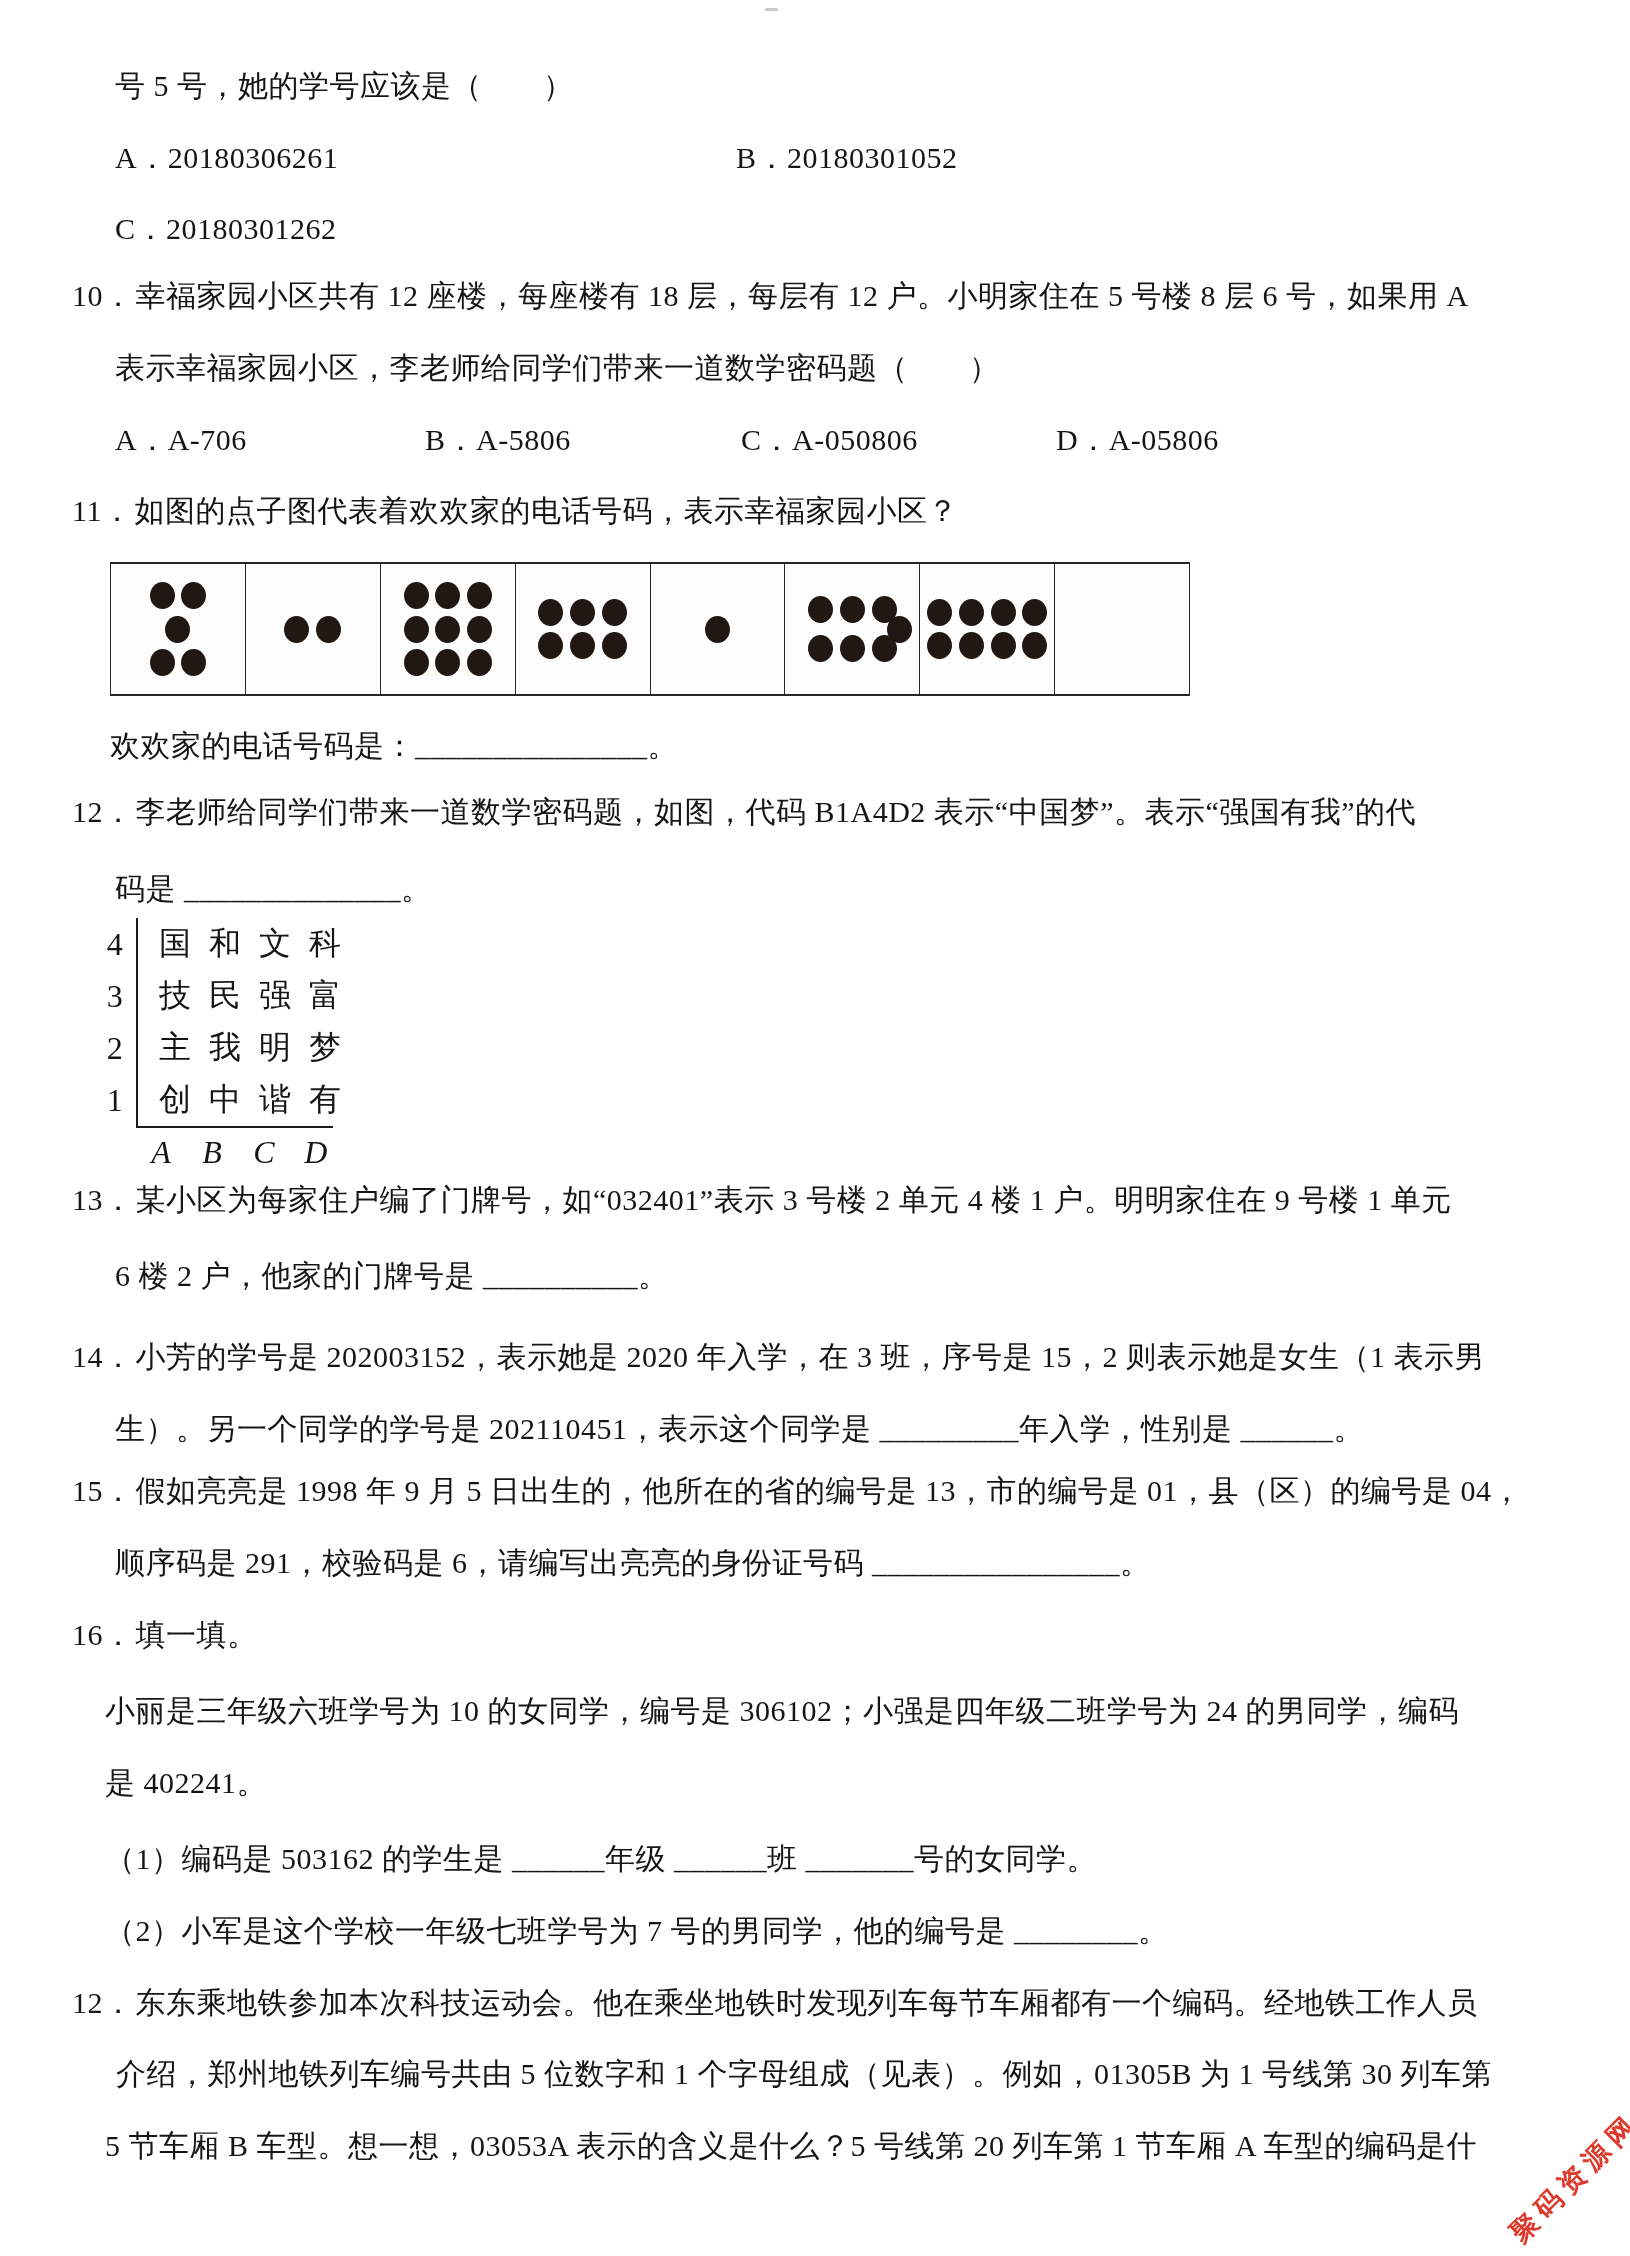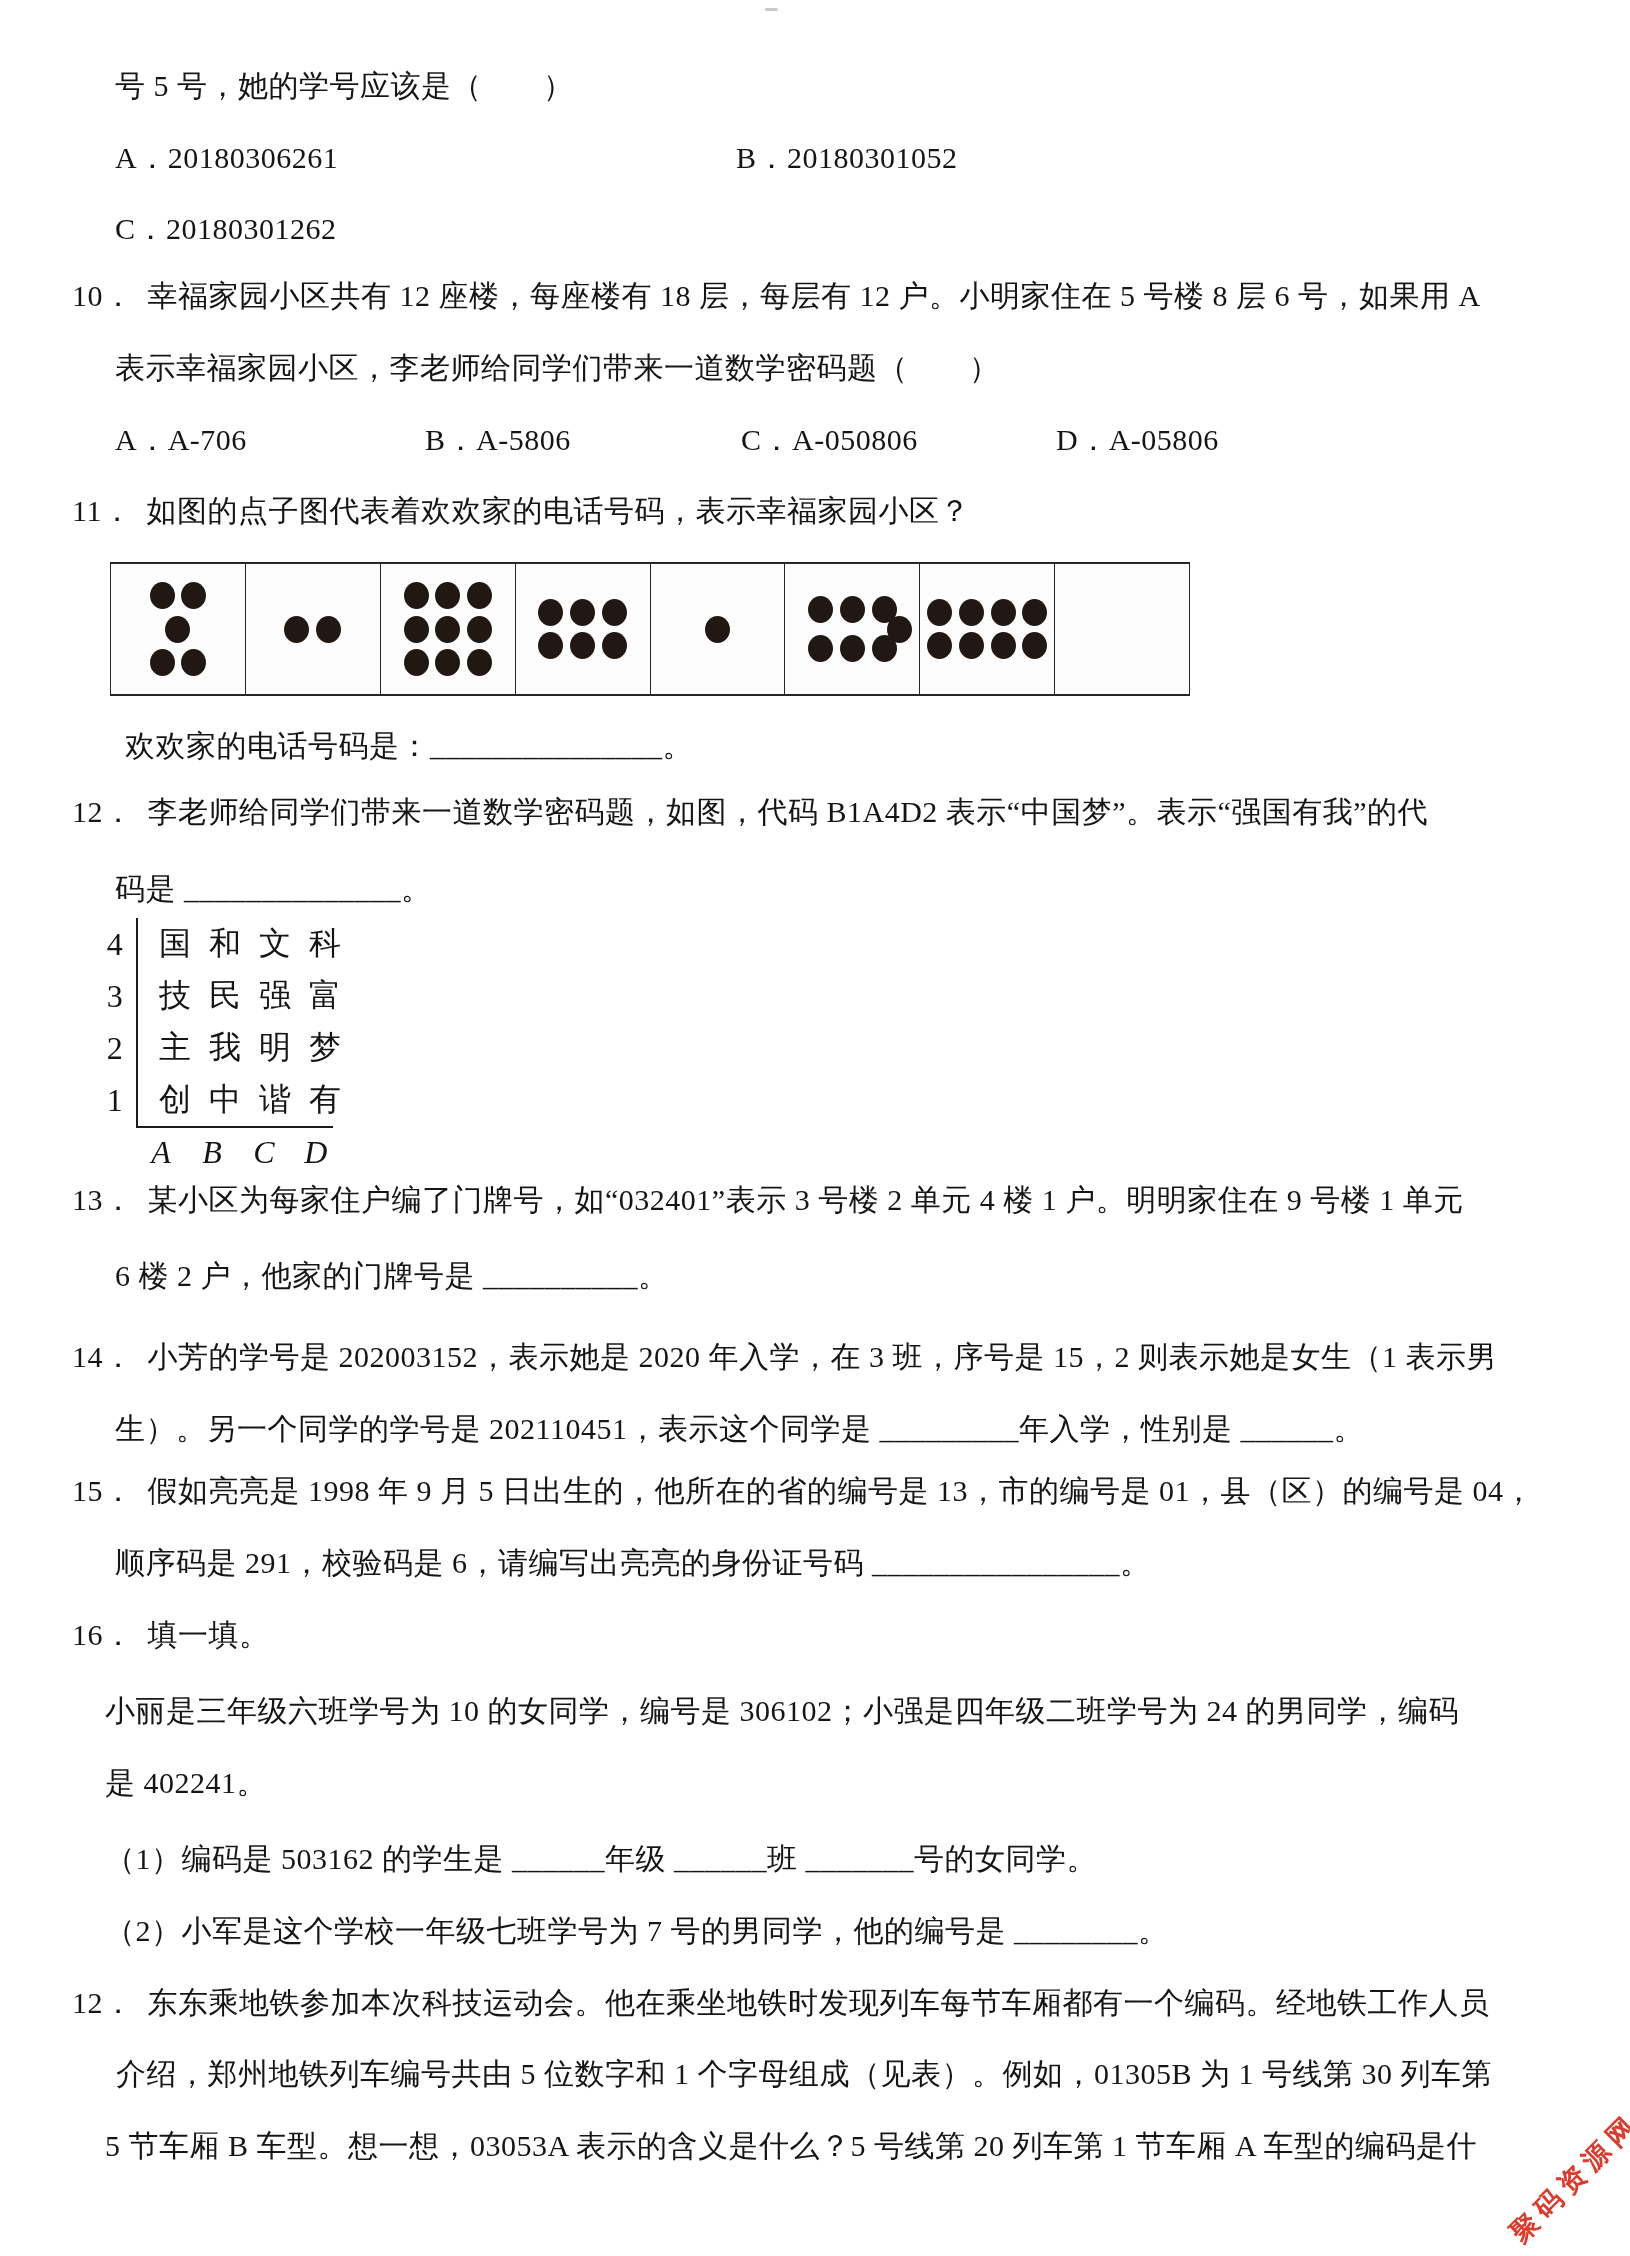--- a/index.html
+++ b/index.html
@@ -3,21 +3,21 @@
 <meta charset="utf-8">
 <style>
   html,body{margin:0;padding:0;}
   body{
     width:1631px;height:2257px;position:relative;overflow:hidden;
     background:#ffffff;color:#151515;
     font-family:"Liberation Serif","DejaVu Serif",serif;
     font-size:30px;letter-spacing:0.5px;
   }
   .line{position:absolute;white-space:nowrap;height:42px;line-height:42px;}
-  .qnum{margin-right:14px;}
+  .qnum{margin-right:2px;}
   .optrow{position:absolute;left:0;top:0;width:1318px;height:42px;padding-left:30px;}
   .opt{position:absolute;white-space:nowrap;line-height:42px;}
   
   .dot-table{
     position:absolute;left:110px;top:562px;width:1080px;height:134px;
     border:1.9px solid #262626;border-top-width:2.9px;border-bottom-width:2.9px;
     display:flex;box-sizing:border-box;background:#fdfdfd;
   }
   .dot-cell{
     flex:1;border-right:1.9px solid #262626;box-sizing:border-box;
@@ -149,21 +149,21 @@
       <div class="dot-row">
         <span class="dot"></span>
         <span class="dot"></span>
         <span class="dot"></span>
         <span class="dot"></span>
       </div>
     </div>
     <div class="dot-cell"></div>
   </div>
 
-<div class="line" style="left:125px;top:725px">欢欢家的电话号码是：_______________。</div>
+<div class="line" style="left:110px;top:725px">欢欢家的电话号码是：_______________。</div>
 
 <div class="line" style="left:72px;top:791px"><span class="qnum">12．</span><span>李老师给同学们带来一道数学密码题，如图，代码 B1A4D2 表示“中国梦”。表示“强国有我”的代</span></div>
 <div class="line" style="left:115px;top:868px">码是 ______________。</div>
 
 <div class="code-grid" id="code-grid">
     <div class="cg-row">
       <span class="cg-num">4</span>
       <div class="cg-chars">
         <span>国</span>
         <span>和</span>

